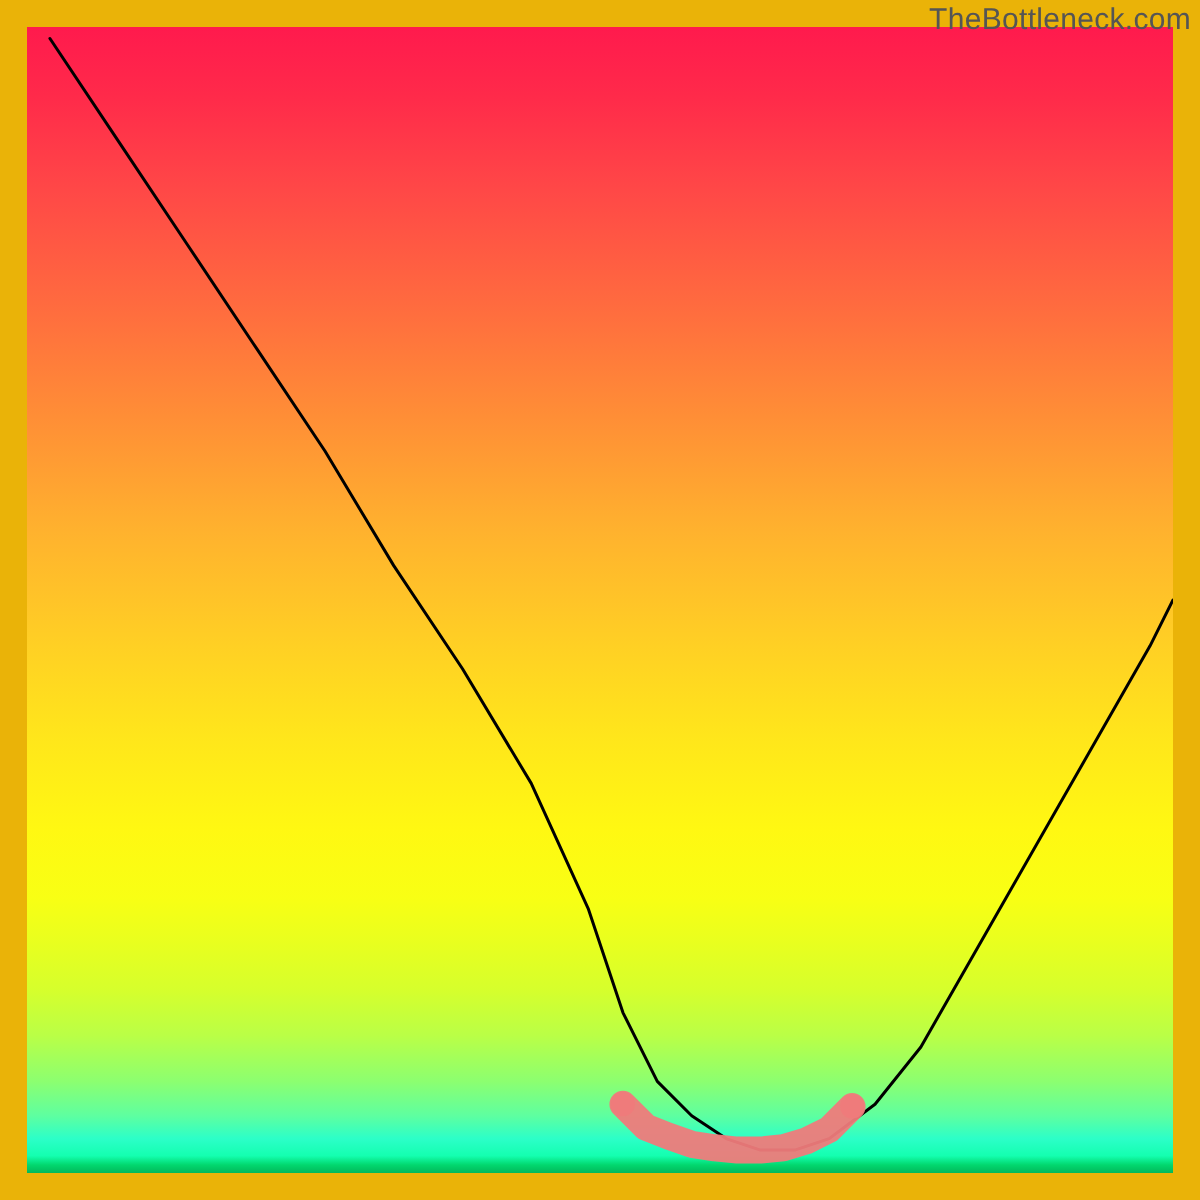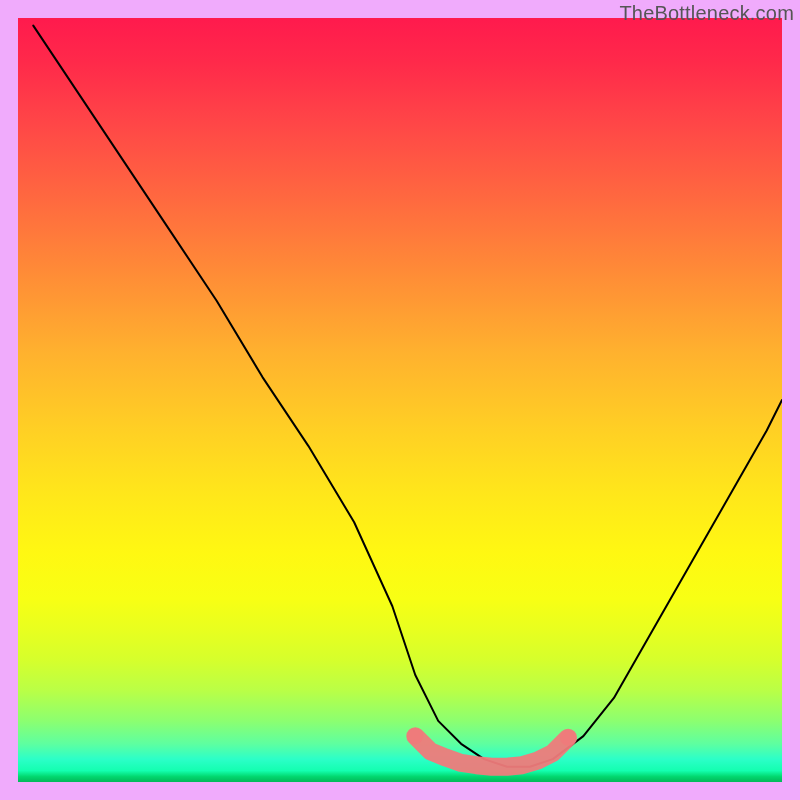--- a/index.html
+++ b/index.html
@@ -8,21 +8,21 @@
     background: #000;
     width: 800px;
     height: 800px;
     overflow: hidden;
     font-family: Arial, Helvetica, sans-serif;
   }
   .frame {
     position: relative;
     width: 800px;
     height: 800px;
-    background: #f0abfc;
+    background: #eab308;
   }
   .plot-area {
     position: absolute;
     left: 18px;
     top: 18px;
     width: 764px;
     height: 764px;
     background: linear-gradient(to bottom,
       #ff1a4d 0%,
       #ff2a4a 6%,

